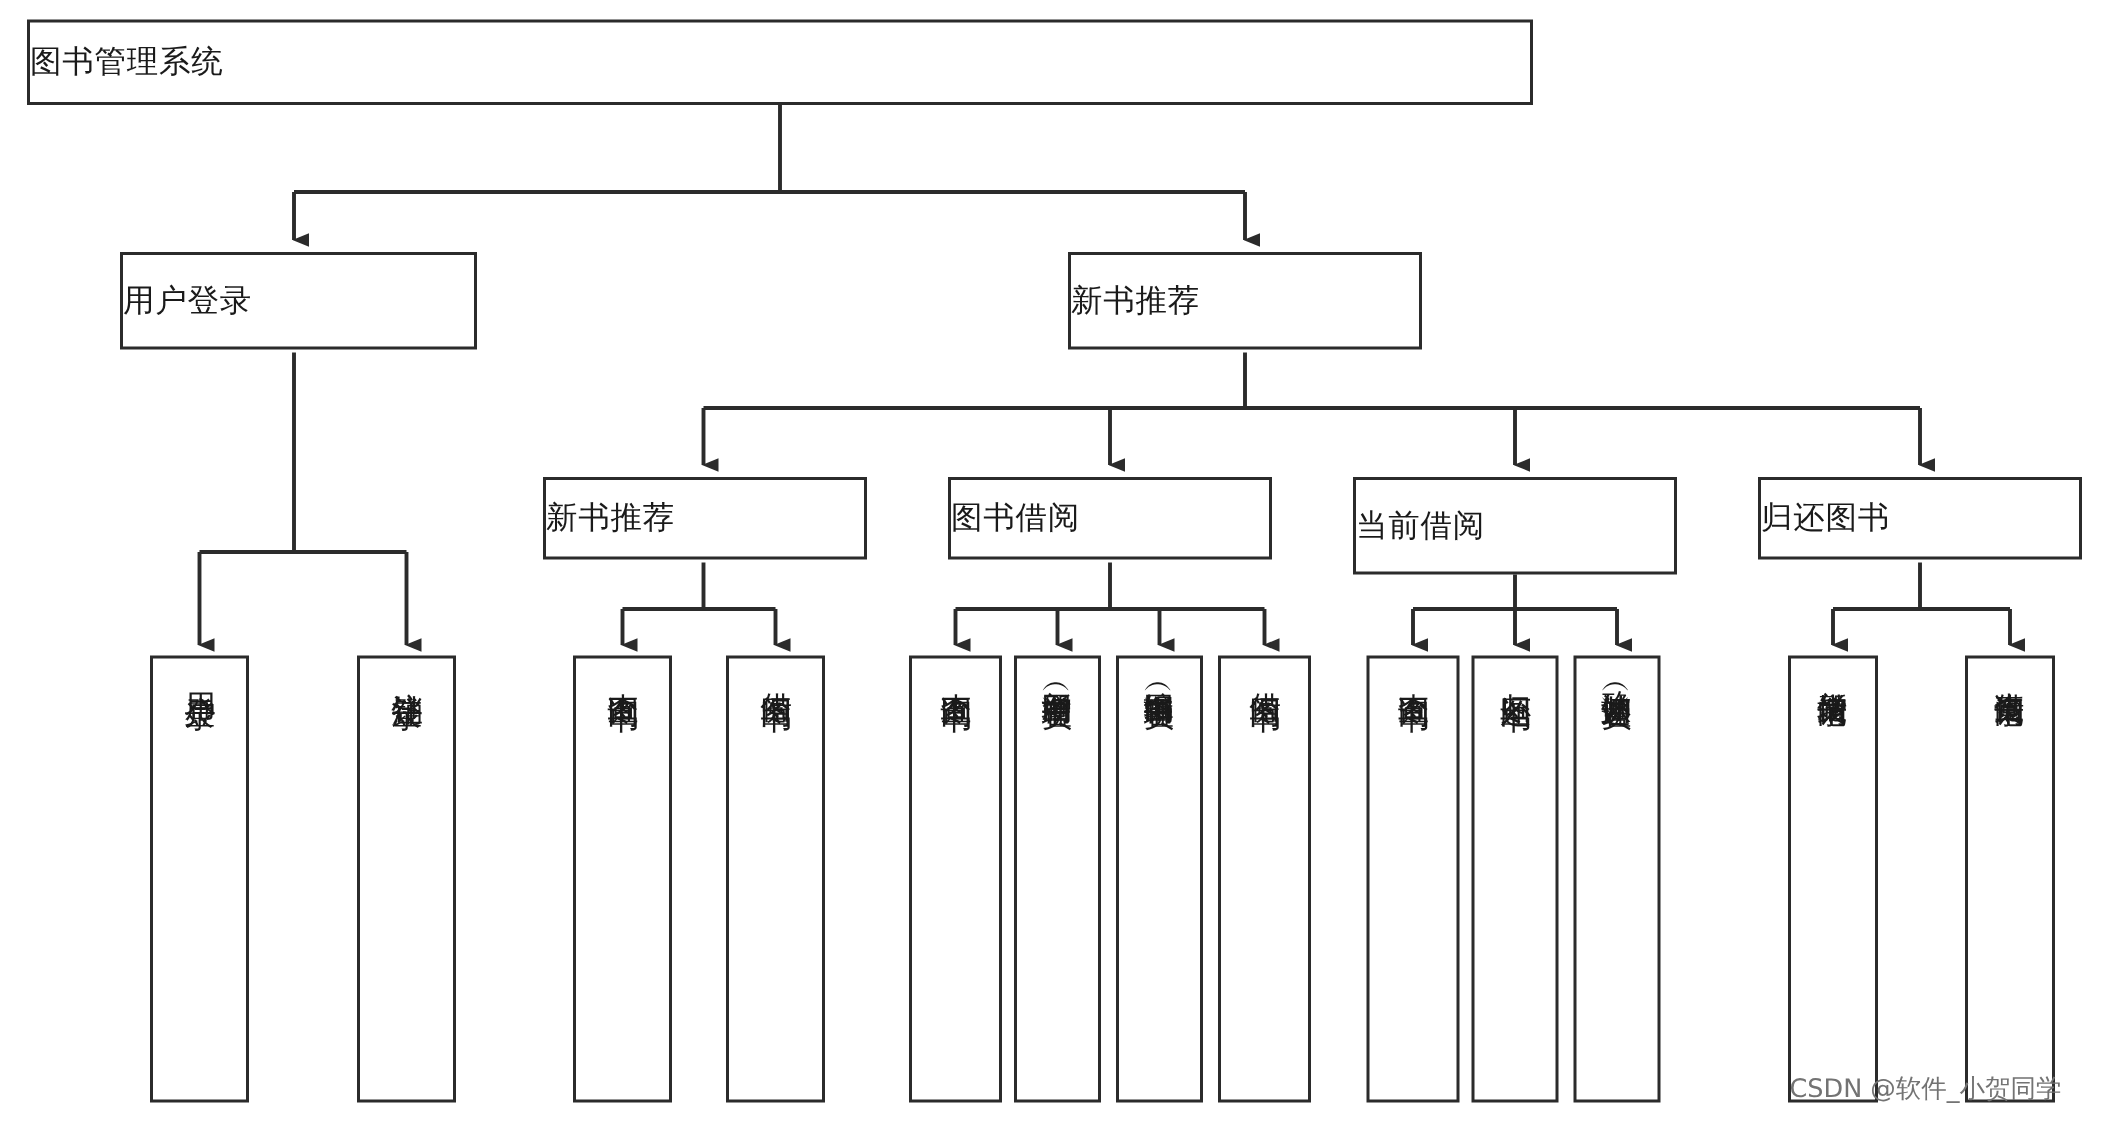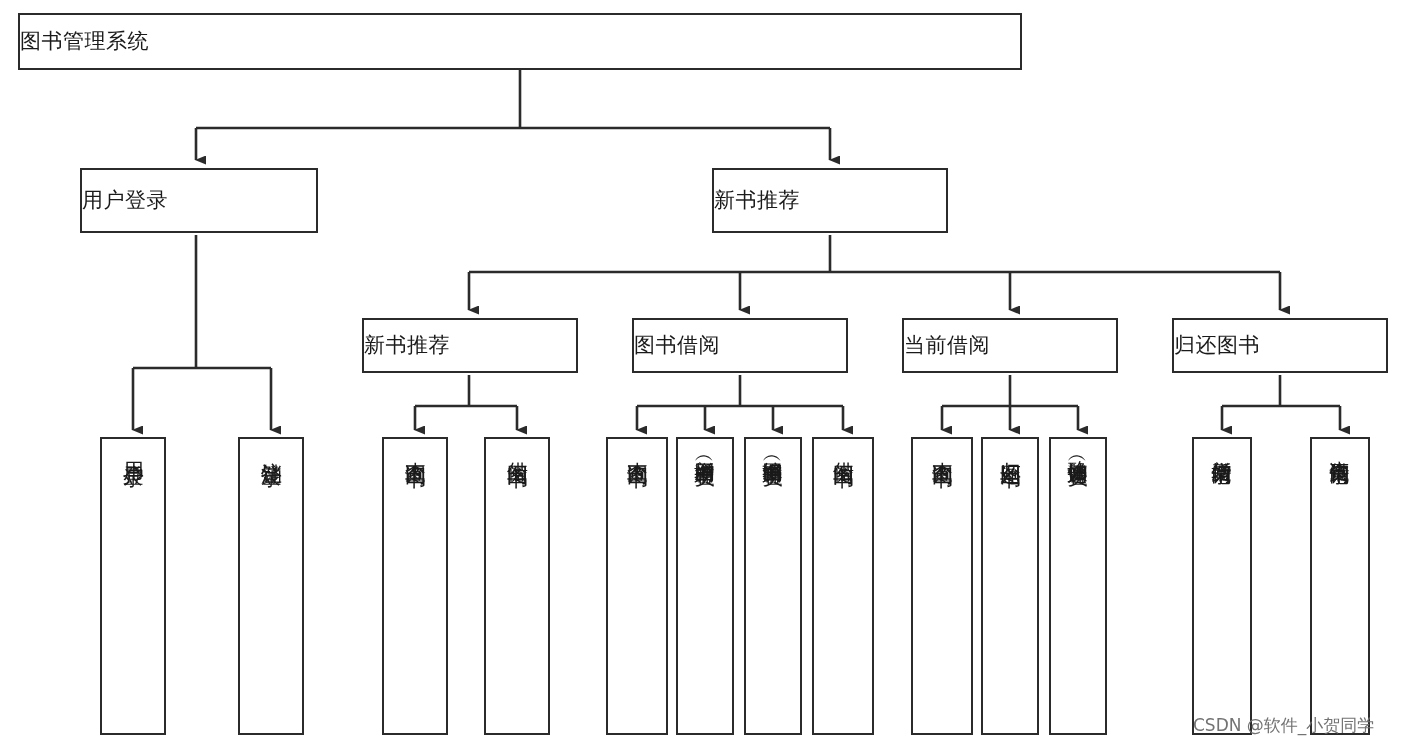--- a/index.html
+++ b/index.html
@@ -140,21 +140,21 @@
   <div class="node-box horiz" style="left:712px; top:168px; width:236px; height:65px;">
     <span class="node-label">新书推荐</span>
   </div>
 
   <div class="node-box horiz" style="left:632px; top:318px; width:216px; height:55px;">
     <span class="node-label">图书借阅</span>
   </div>
   <div class="node-box horiz" style="left:362px; top:318px; width:216px; height:55px;">
     <span class="node-label">新书推荐</span>
   </div>
-  <div class="node-box horiz" style="left:902px; top:318px; width:216px; height:55px;">
+  <div class="node-box horiz" style="left:902px; top:318px; width:216px; height:65px;">
     <span class="node-label">当前借阅</span>
   </div>
   <div class="node-box horiz" style="left:1172px; top:318px; width:216px; height:55px;">
     <span class="node-label">归还图书</span>
   </div>
 
   <div class="node-box vert" style="left:100px; top:437px; width:66px; height:298px;">
     <span class="node-label">用户登录</span>
   </div>
   <div class="node-box vert" style="left:238px; top:437px; width:66px; height:298px;">

